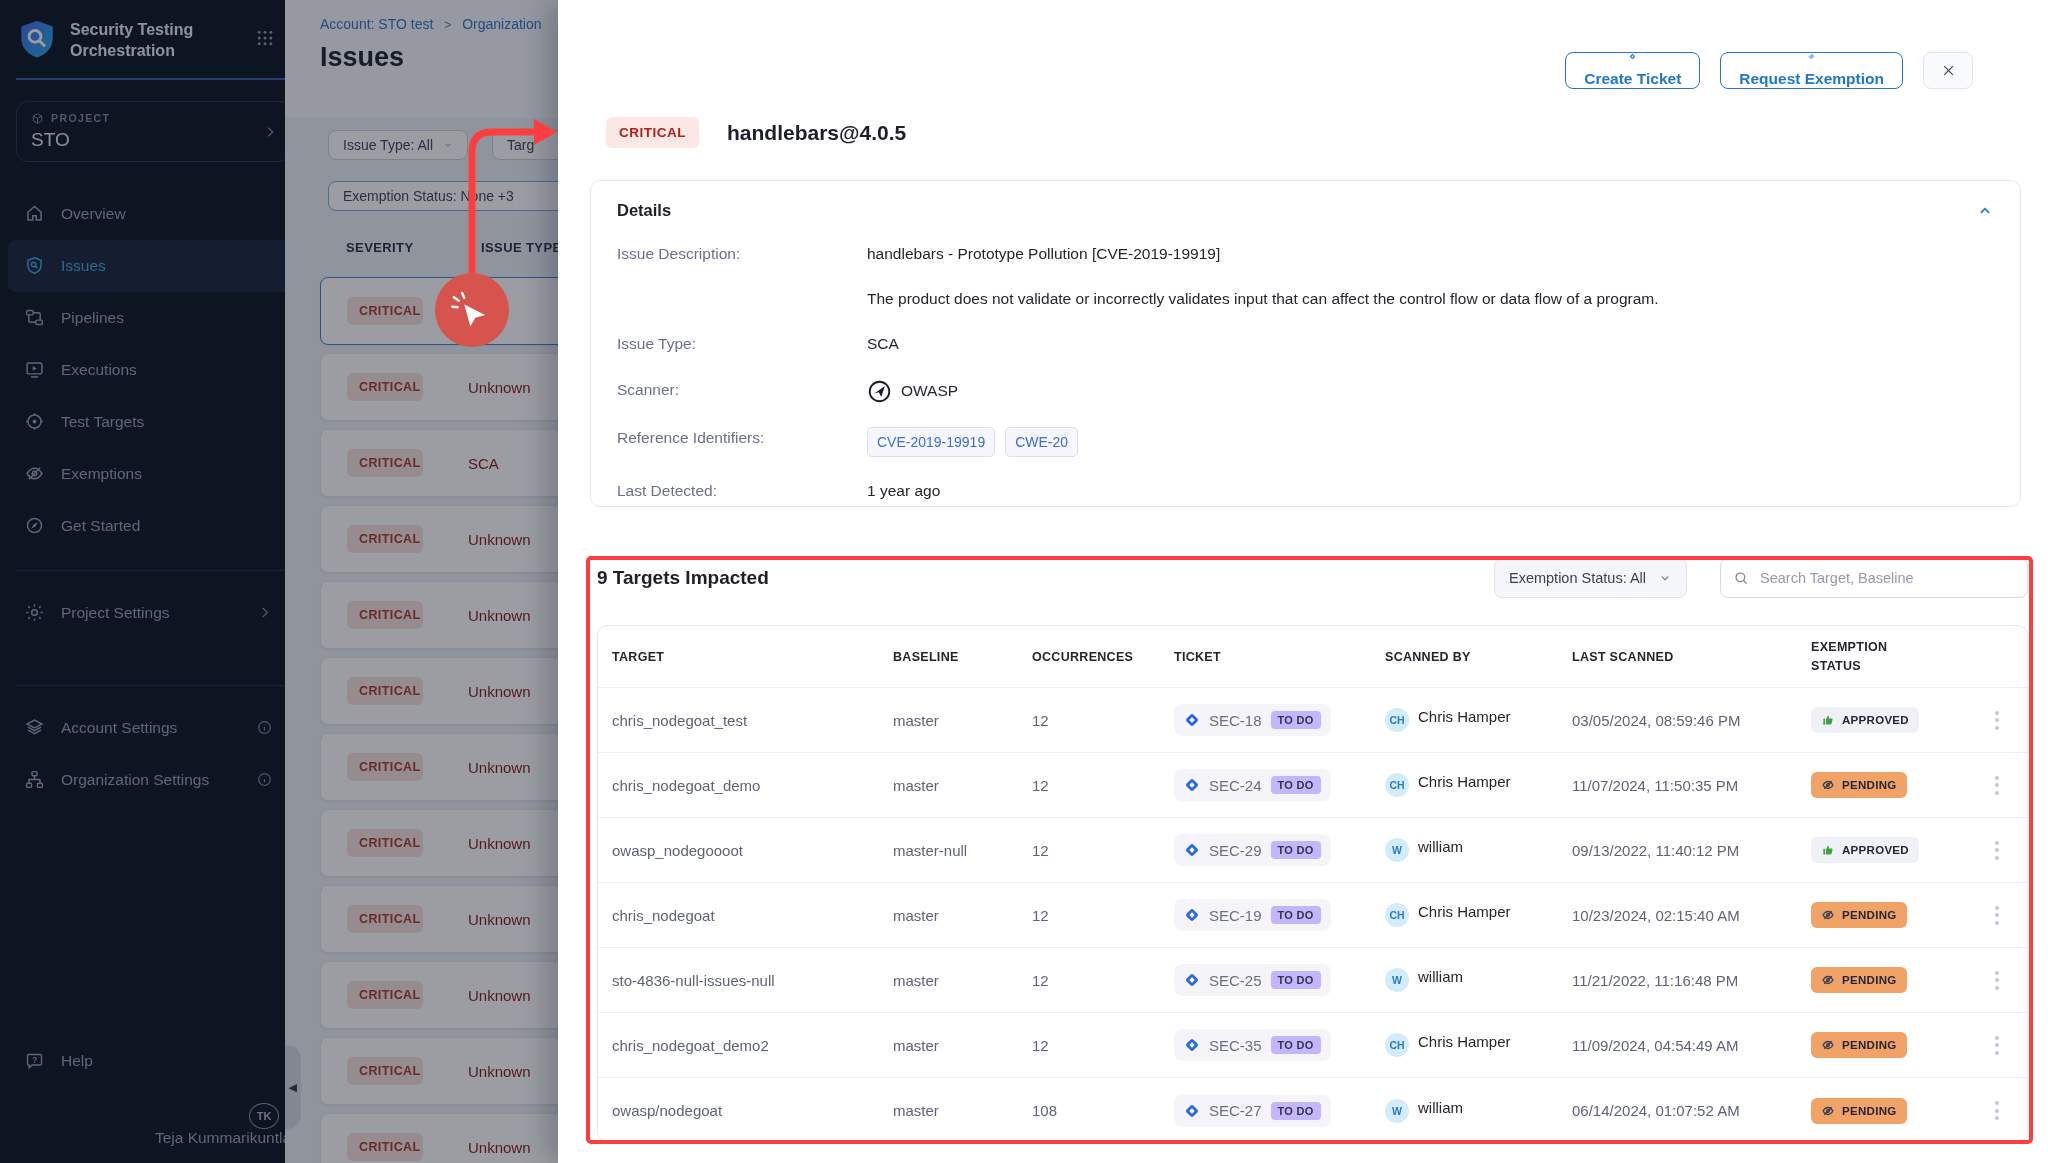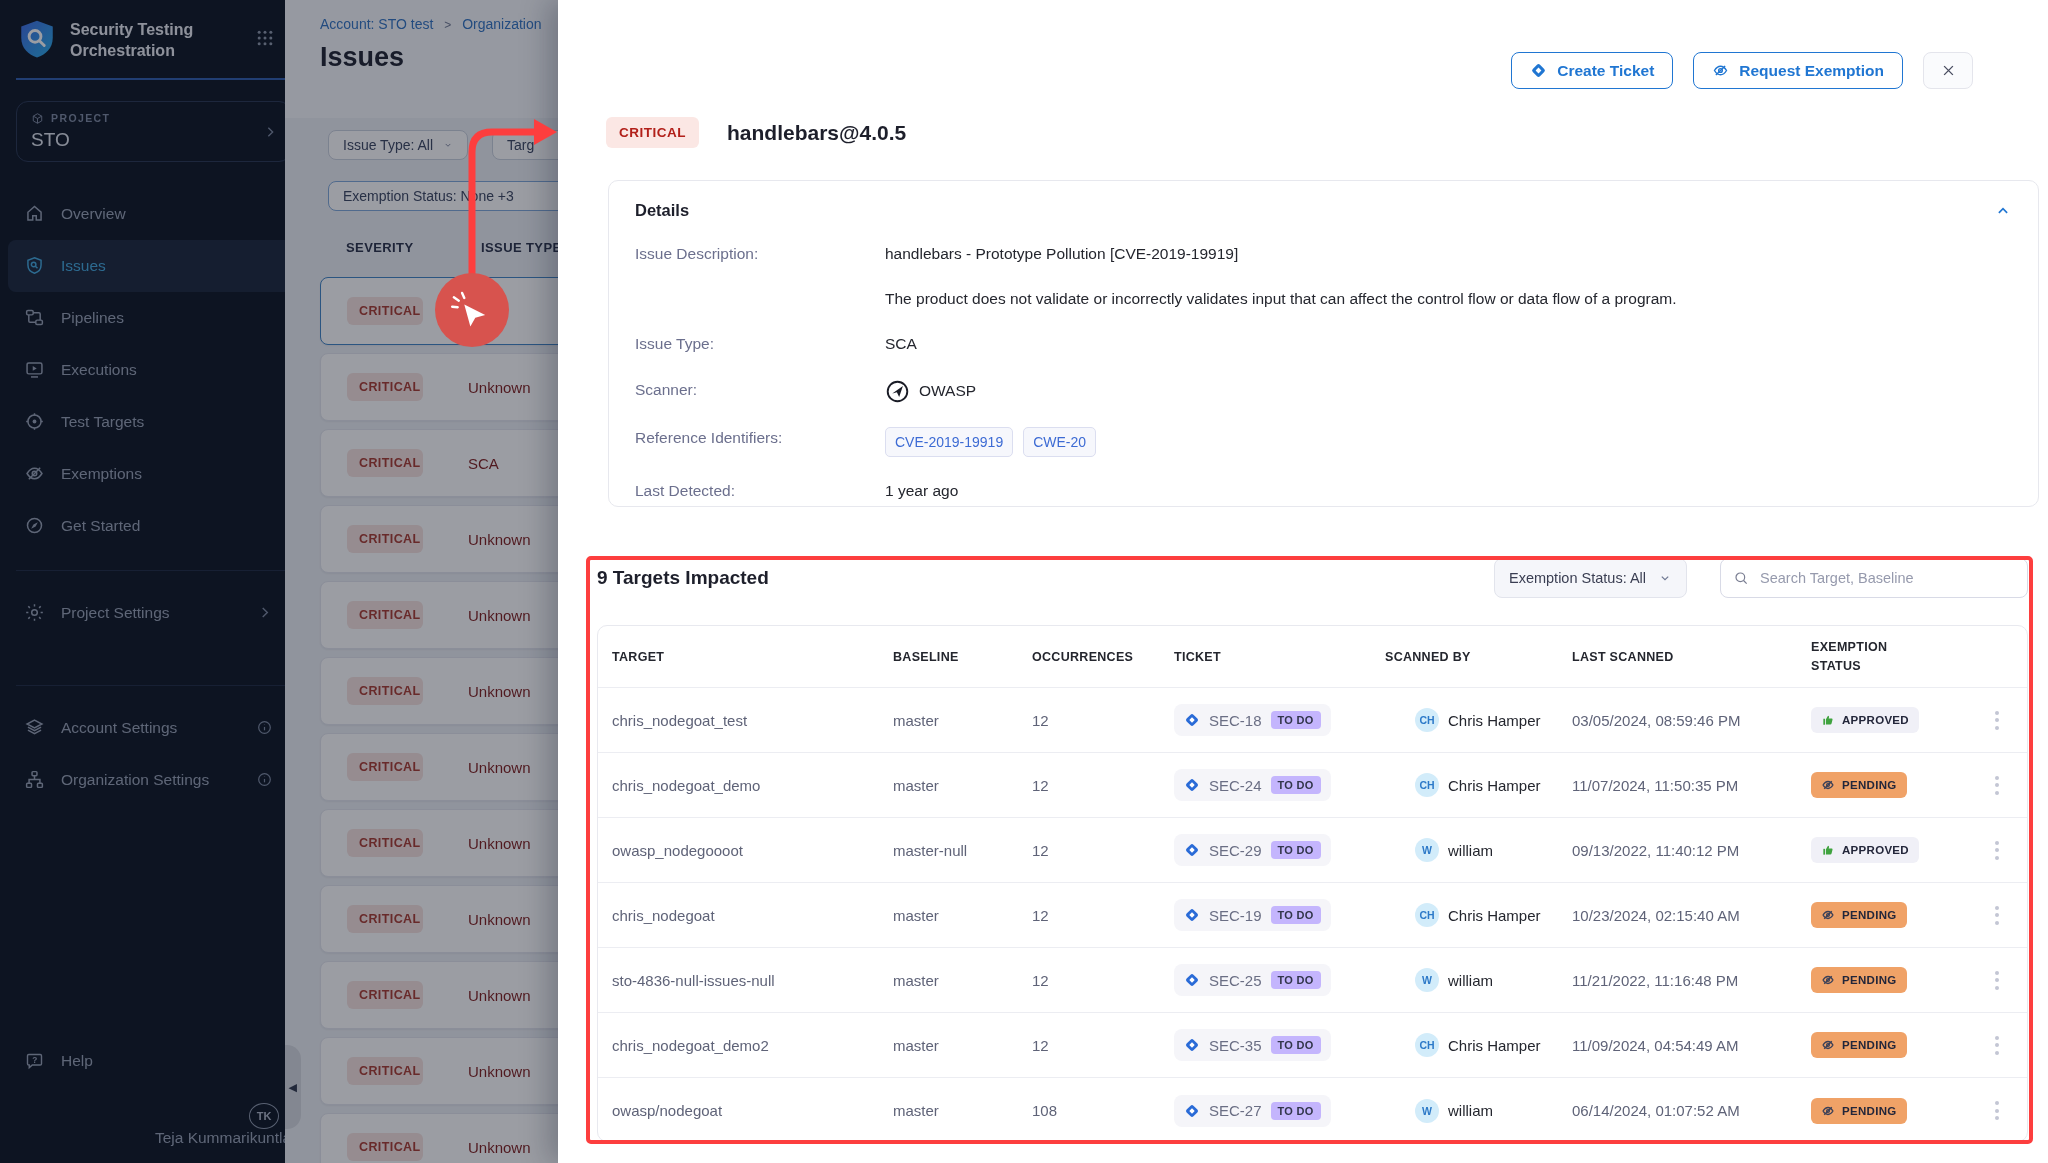--- a/index.html
+++ b/index.html
@@ -56,30 +56,30 @@
   .bg-type{margin-left:45px;font-size:15px;color:#7f1d1d;}
   #collapse-handle{position:absolute;left:-14px;top:1045px;width:30px;height:84px;background:#D6D9E0;border-radius:14px;
                    display:flex;align-items:center;justify-content:flex-end;padding-right:4px;color:#30384C;font-size:11px;cursor:pointer;}
   #dim{position:absolute;left:0;top:0;width:558px;height:1163px;background:rgba(16,22,35,.42);z-index:4;}
 
   
   #drawer{position:absolute;left:558px;top:0;width:1490px;height:1163px;background:#FFFFFF;z-index:10;
           box-shadow:-10px 0 26px rgba(10,20,40,.25);}
   #drawer-actions{position:absolute;top:52px;right:75px;display:flex;gap:20px;align-items:center;}
   .btn-outline{display:flex;align-items:center;gap:10px;height:37px;padding:0 18px;border:1.5px solid #2076D2;border-radius:8px;
-               background:#fff;color:#2076D2;font-size:15.5px;font-weight:bold;cursor:pointer;font-family:inherit;}
+               background:#fff;color:#2076D2;font-size:15.5px;font-weight:bold;cursor:pointer;font-family:inherit;flex-direction:column;}
   .btn-outline svg{width:17px;height:17px;}
   #close-btn{width:50px;height:37px;border:1px solid #E4E5EC;border-radius:8px;background:#FAFBFD;color:#4A4E61;
              display:flex;align-items:center;justify-content:center;cursor:pointer;}
   #close-btn svg{width:15px;height:15px;}
   #issue-head{position:absolute;left:48px;top:117px;display:flex;align-items:center;gap:28px;}
   #sev-badge{background:#FBE7E4;color:#B2201A;font-size:13.5px;font-weight:bold;letter-spacing:.5px;border-radius:6px;padding:8px 13px;}
   #issue-title{font-size:21px;font-weight:bold;color:#1D1F2B;}
 
-  #details-card{position:absolute;left:50px;top:180px;width:1431px;height:327px;border:1px solid #E7E8EE;border-radius:10px;padding:20px 26px;}
+  #details-card{position:absolute;left:32px;top:180px;width:1431px;height:327px;border:1px solid #E7E8EE;border-radius:10px;padding:20px 26px;}
   #details-head{display:flex;align-items:center;}
   #details-title{font-size:16.5px;font-weight:bold;color:#1D1F2B;}
   #details-collapse{margin-left:auto;color:#2076D2;width:18px;height:18px;cursor:pointer;}
   .d-row{display:flex;margin-top:23px;font-size:15.5px;line-height:1.45;}
   .d-label{width:250px;flex:0 0 250px;color:#6B6F8D;}
   .d-value{color:#24262E;}
   .ref-chip{display:inline-block;background:#F6F7FC;border:1px solid #DBDEF0;border-radius:5px;color:#3D6BD4;
             font-size:14px;padding:4px 9px;margin-right:10px;cursor:pointer;}
   .scanner-val{display:flex;align-items:center;gap:9px;}
   .scanner-val svg{width:25px;height:25px;}
@@ -99,21 +99,21 @@
   .t-grid{display:grid;grid-template-columns:281px 139px 142px 211px 187px 239px 155px 1fr;align-items:center;padding-left:14px;}
   #t-header{height:62px;border-bottom:1px solid #ECEDF2;font-size:12.5px;font-weight:bold;color:#24262E;letter-spacing:.3px;}
   #t-header .hw{max-width:95px;line-height:1.5;}
   .t-row{height:65px;border-bottom:1px solid #ECEDF2;font-size:15px;color:#5F6378;}
   .t-row:last-child{border-bottom:none;}
   .t-target{padding-right:8px;}
   .ticket-pill{display:inline-flex;align-items:center;gap:9px;background:#F5F5F9;border-radius:8px;padding:7px 10px;cursor:pointer;}
   .ticket-pill svg{width:16px;height:16px;}
   .ticket-id{color:#6A6E84;font-size:15px;}
   .todo-chip{background:#c4b5fd;border-radius:4px;color:#31354A;font-size:11px;font-weight:bold;letter-spacing:.3px;padding:3px 7px;}
-  .scanned{display:flex;align-items:center;gap:9px;color:#24262E;margin-left:30px;}
+  .scanned{display:flex;gap:9px;color:#24262E;}
   .s-avatar{width:24px;height:24px;border-radius:50%;background:#D2ECFA;color:#2C79C8;font-size:10.5px;font-weight:bold;
             display:flex;align-items:center;justify-content:center;flex:0 0 24px;}
   .ex-pill{display:inline-flex;align-items:center;gap:7px;border-radius:6px;padding:6px 10px;font-size:11.5px;font-weight:bold;
            letter-spacing:.3px;color:#23263A;}
   .ex-pill svg{width:14px;height:14px;}
   .ex-approved{background:#F0F0F7;}
   .ex-pending{background:#F0A267;}
   .kebab{justify-self:center;display:flex;flex-direction:column;gap:3.5px;cursor:pointer;padding:6px;}
   .kebab i{width:4px;height:4px;border-radius:50%;background:#C3C6D4;display:block;}
 

